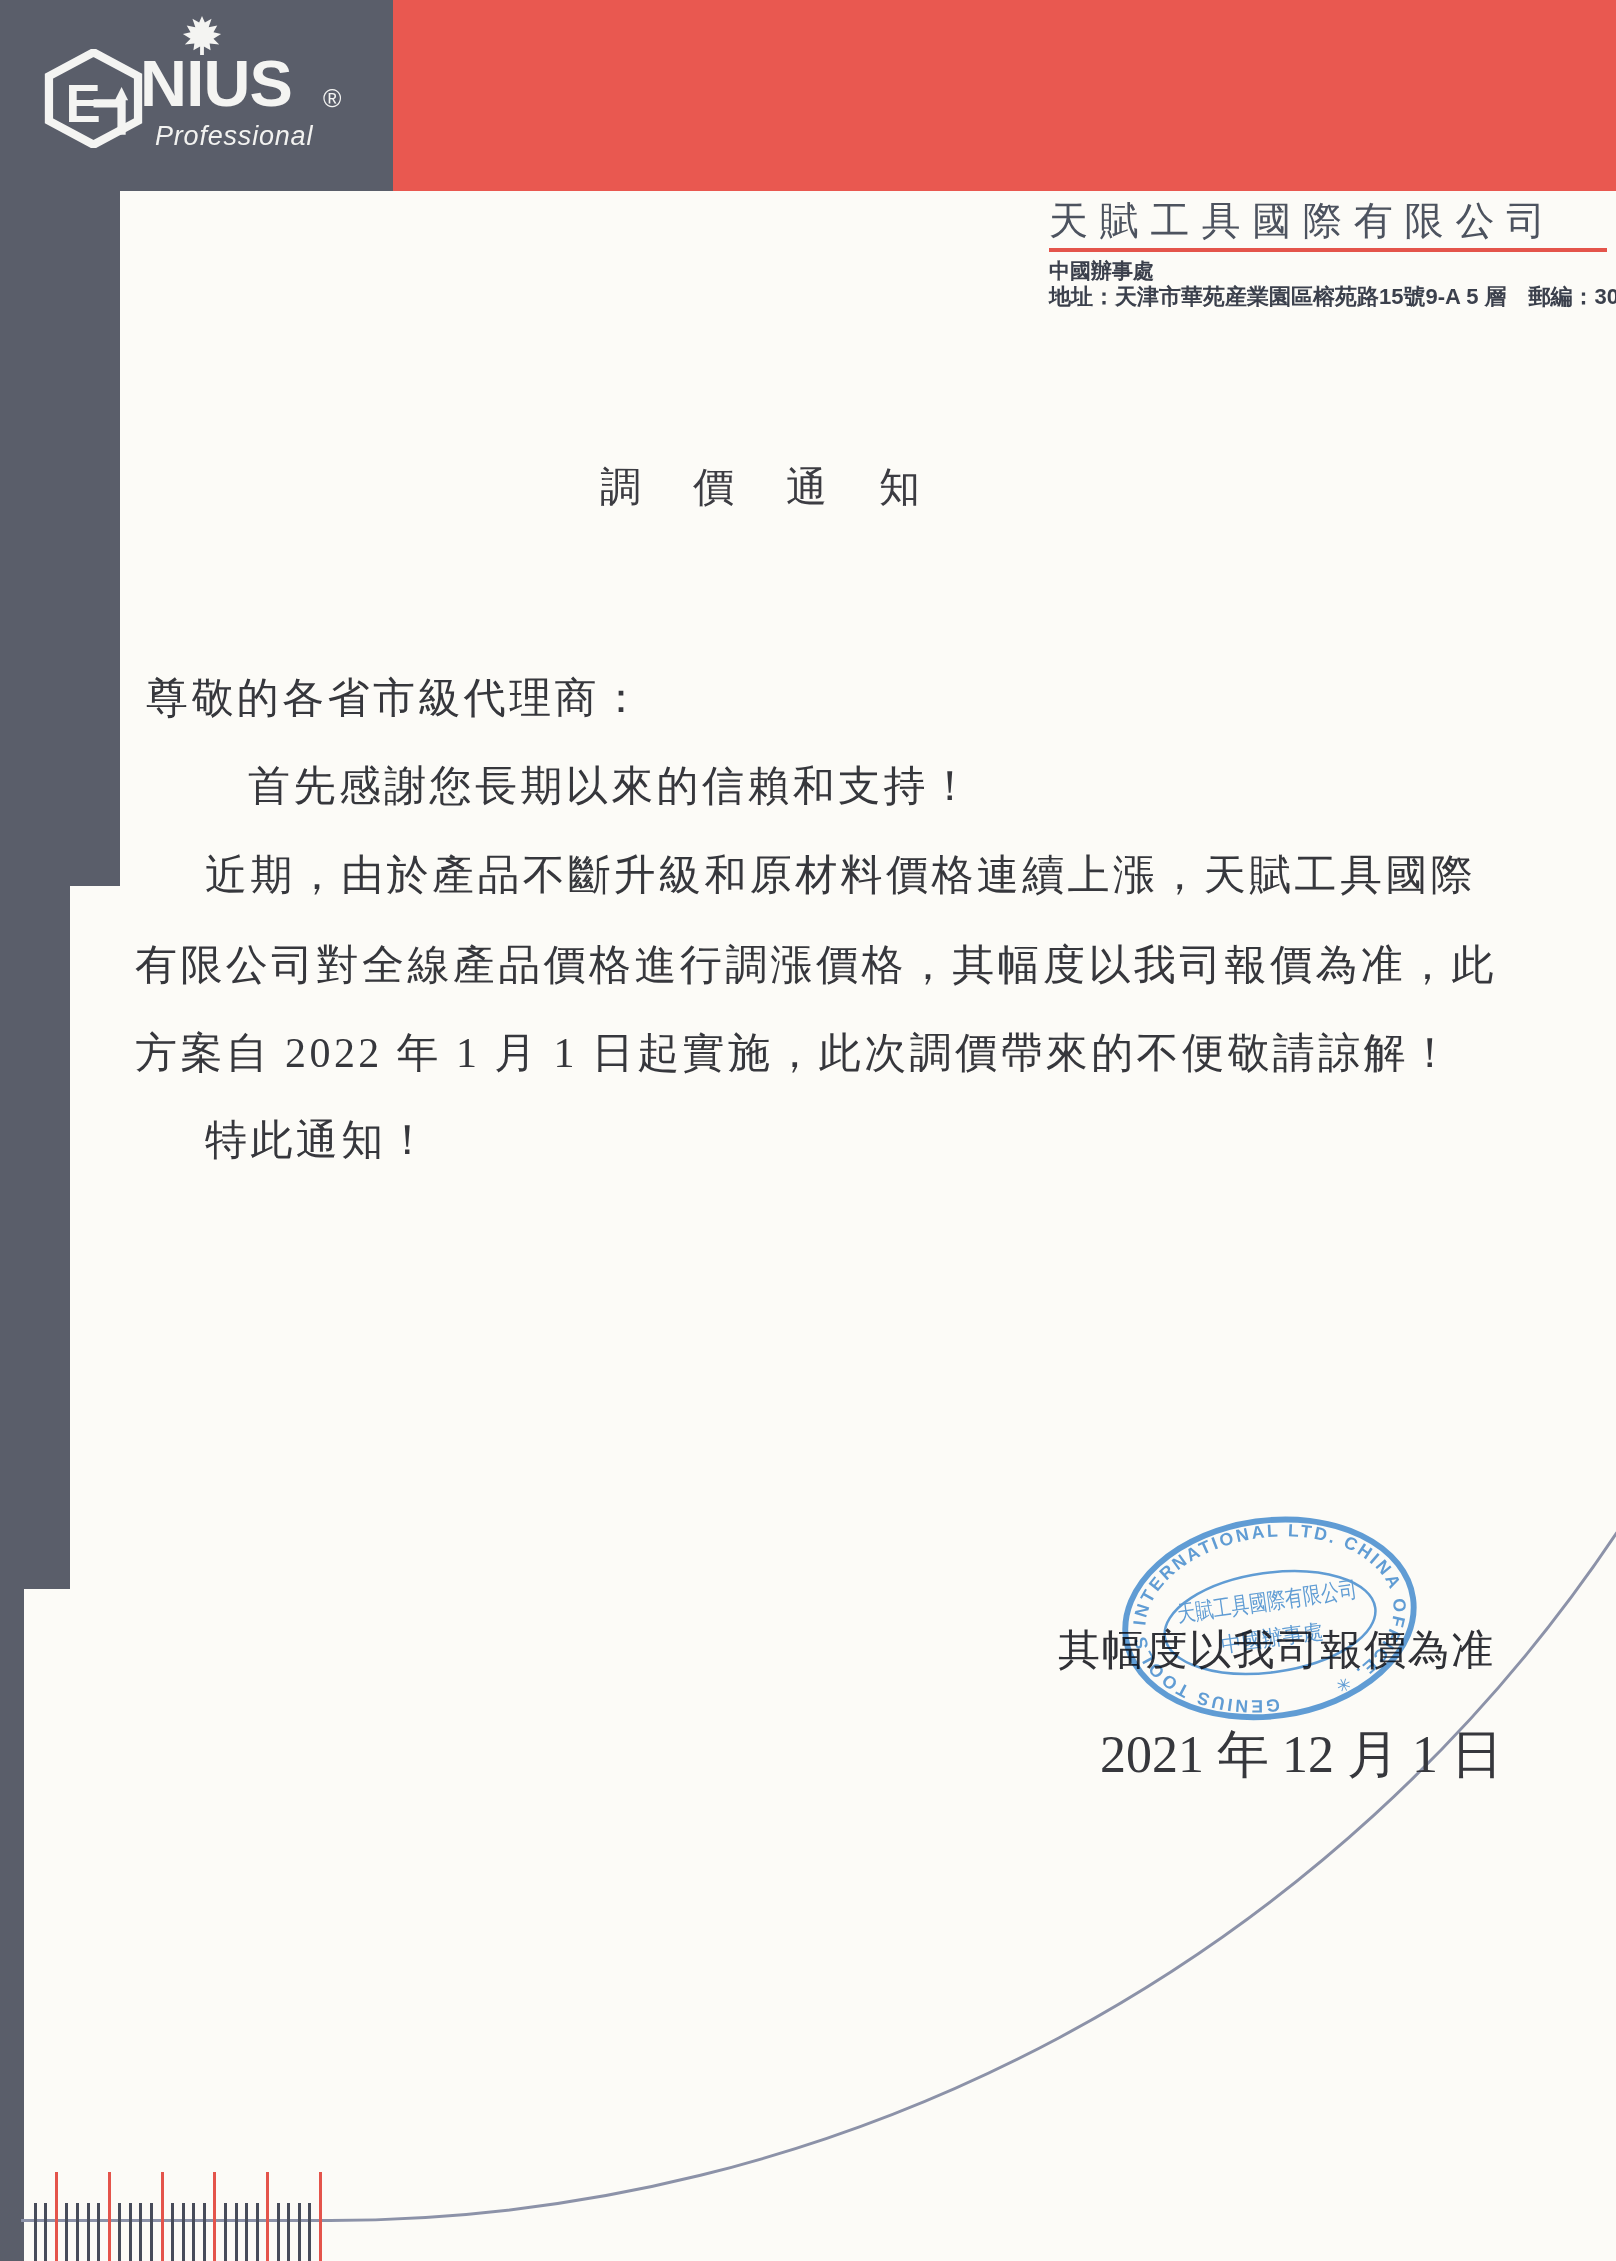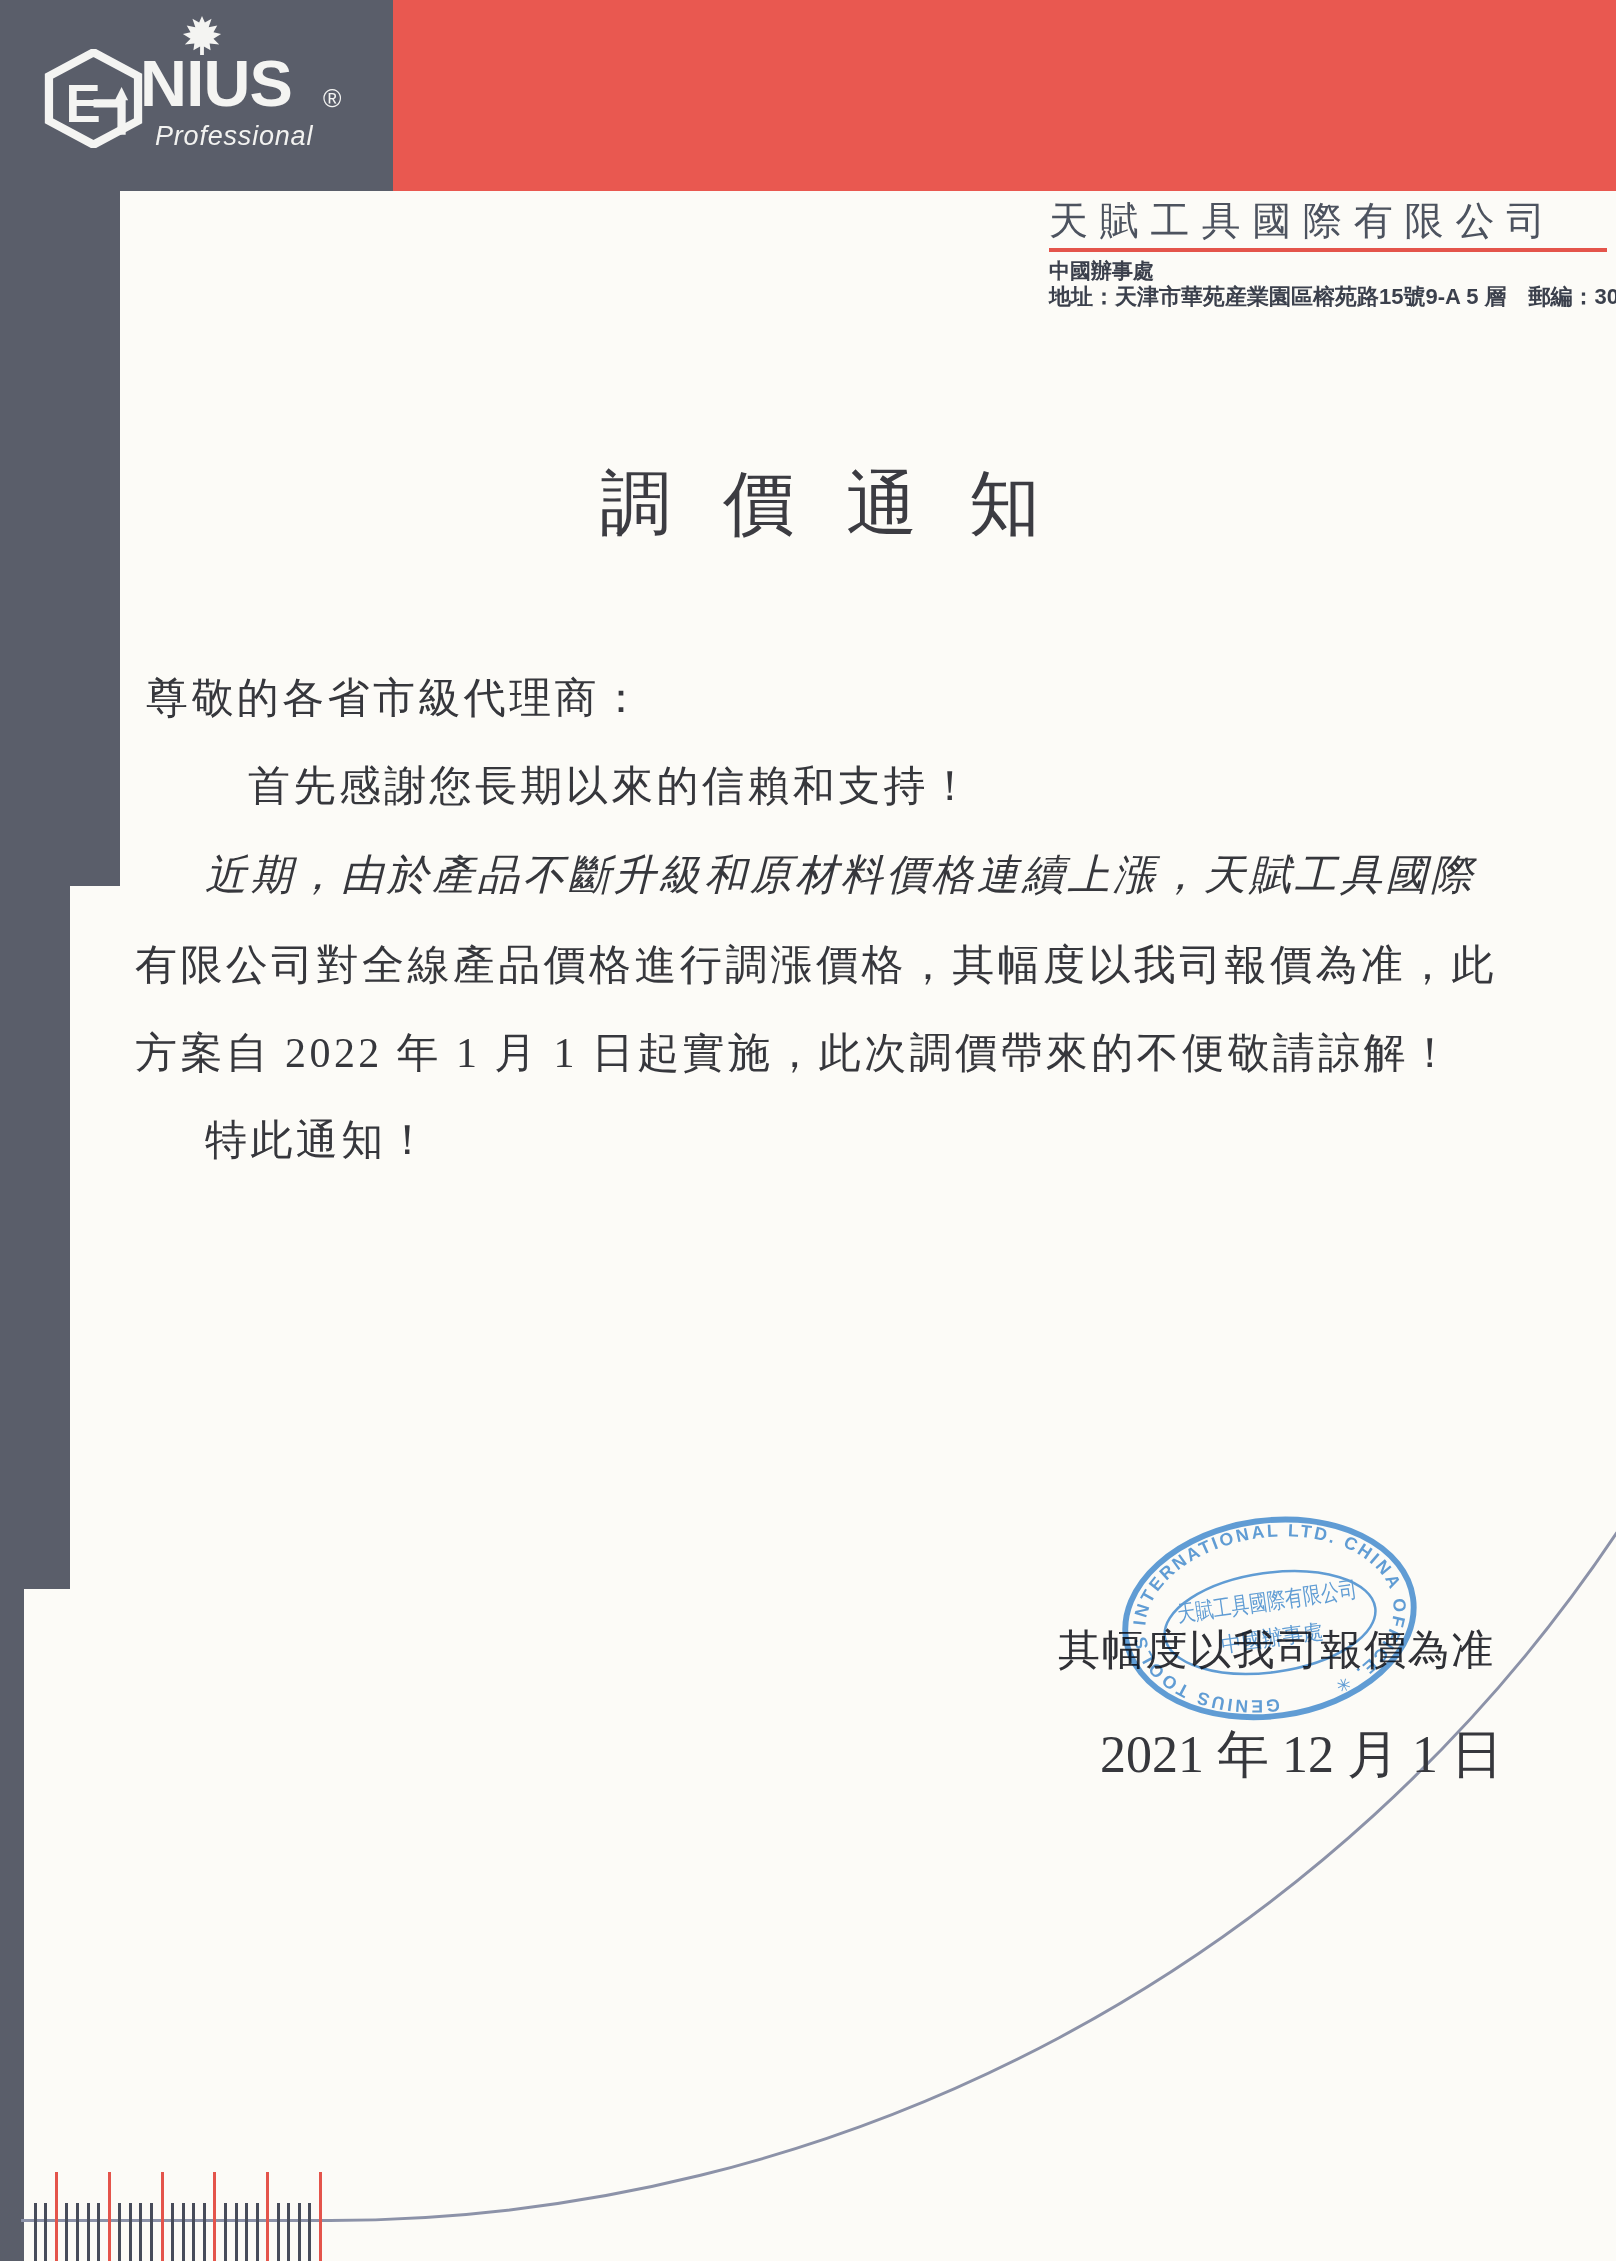--- a/index.html
+++ b/index.html
@@ -24,21 +24,21 @@
   .logo-tagline{position:absolute;left:155px;top:123px;color:#f2f2f0;font-size:27px;font-style:italic;letter-spacing:0.8px;line-height:1;}
   
   .company-name{position:absolute;left:1049px;top:200px;font-size:39px;letter-spacing:11.8px;color:#4d535f;line-height:1.1;white-space:nowrap;}
   .red-rule{position:absolute;left:1049px;top:248px;width:558px;height:4.2px;background:#e4544b;}
   .office-label{position:absolute;left:1049px;top:259px;font-size:21px;font-weight:bold;color:#3b404c;line-height:1.1;}
   .address-line{position:absolute;left:1049px;top:285px;font-size:22px;font-weight:bold;color:#3b404c;line-height:1.1;white-space:nowrap;}
   
   .doc-title{
     position:absolute;left:600px;top:465px;
     font-family:"Liberation Serif","DejaVu Serif",serif;
-    font-size:71px;color:#3c3c42;letter-spacing:52px;white-space:nowrap;line-height:1.1;
+    font-size:41px;color:#3c3c42;letter-spacing:52px;white-space:nowrap;line-height:1.1;
   }
   .body-line{
     position:absolute;
     font-family:"Liberation Serif","DejaVu Serif",serif;
     font-size:42px;color:#36373c;letter-spacing:3.4px;white-space:nowrap;line-height:1.15;
   }
   .signature{
     position:absolute;left:1058px;top:1622px;z-index:2;
     font-family:"Liberation Serif","DejaVu Serif",serif;
     font-size:42px;color:#303136;letter-spacing:1.7px;white-space:nowrap;
@@ -83,21 +83,21 @@
 
   <div class="company-name">天賦工具國際有限公司</div>
   <div class="red-rule"></div>
   <div class="office-label">中國辦事處</div>
   <div class="address-line">地址：天津市華苑産業園區榕苑路15號9-A 5 層　郵編：300384</div>
 
   <div class="doc-title">調價通知</div>
 
   <div class="body-line" style="left:146px;top:674px;">尊敬的各省市級代理商：</div>
   <div class="body-line" style="left:205px;top:762px;margin-left:43px;">首先感謝您長期以來的信賴和支持！</div>
-  <div class="body-line" style="left:205px;top:851px;font-style:italic;">近期，由於產品不斷升級和原材料價格連續上漲，天賦工具國際</div>
+  <div class="body-line" style="left:205px;top:851px;">近期，由於產品不斷升級和原材料價格連續上漲，天賦工具國際</div>
   <div class="body-line" style="left:135px;top:941px;">有限公司對全線產品價格進行調漲價格，其幅度以我司報價為准，此</div>
   <div class="body-line" style="left:135px;top:1029px;">方案自 2022 年 1 月 1 日起實施，此次調價帶來的不便敬請諒解！</div>
   <div class="body-line" style="left:205px;top:1116px;text-align:center;">特此通知！</div>
 
   <div class="signature">其幅度以我司報價為准</div>
   <div class="sign-date">2021 年 12 月 1 日</div>
 
   <svg class="stamp" viewBox="0 0 420 300">
     <defs>
       <path id="ringPath" d="M 205 247 A 148 96 0 1 1 209 247" fill="none"></path>

